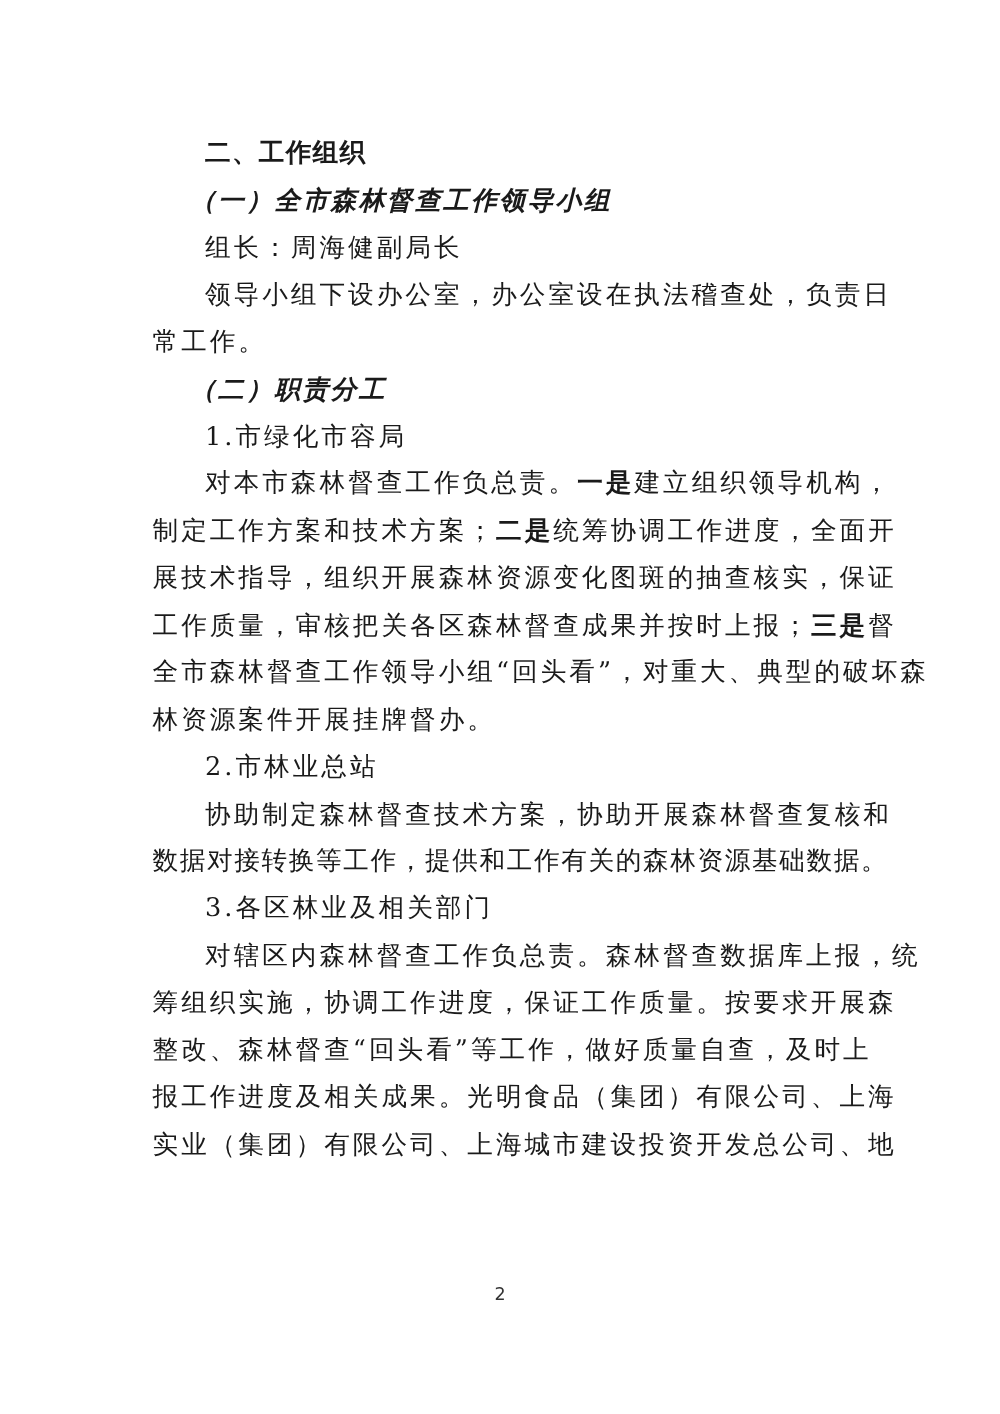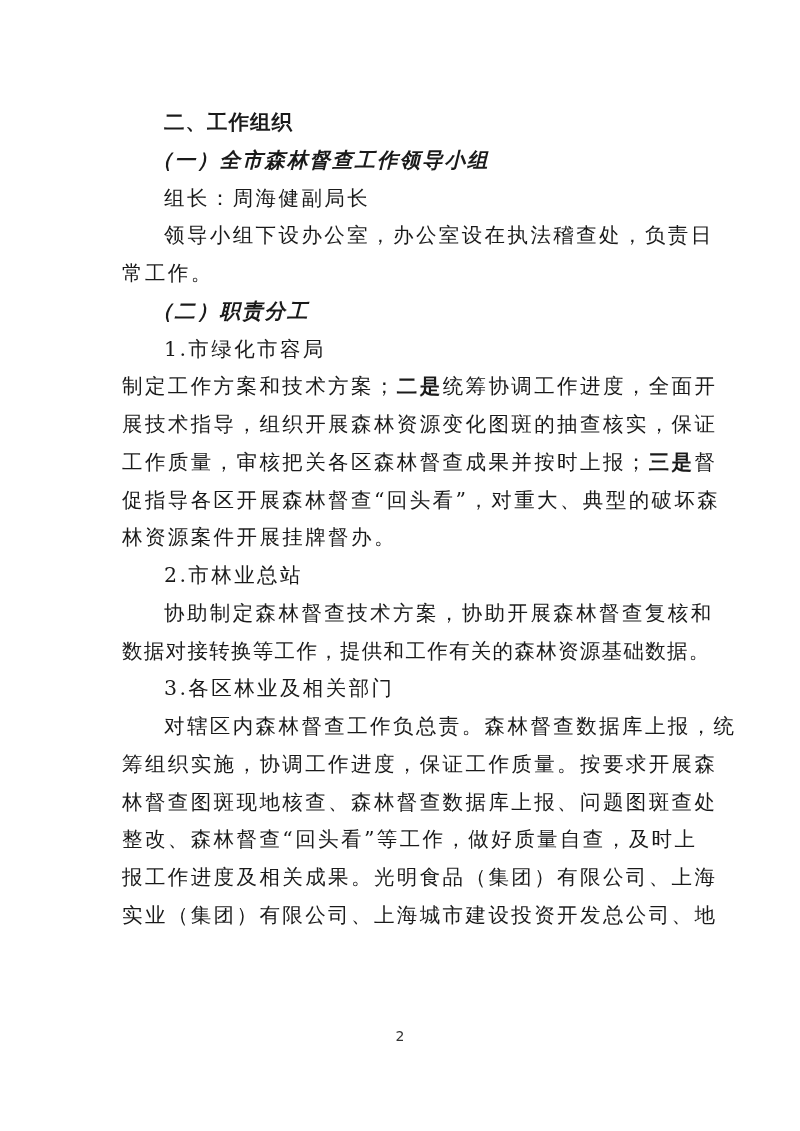--- a/index.html
+++ b/index.html
@@ -26,38 +26,40 @@
     <div class="line indent h1">二、工作组织</div>
 
     <div class="line indent h2" style="padding-left:30px;">（一）全市森林督查工作领导小组</div>
     <div class="line indent">组长：周海健副局长</div>
     <div class="line indent">领导小组下设办公室，办公室设在执法稽查处，负责日</div>
     <div class="line">常工作。</div>
 
     <div class="line indent h2" style="padding-left:30px;">（二）职责分工</div>
 
     <div class="line indent">1.市绿化市容局</div>
+    <div class="line indent">
+      <span>对本市森林督查工作负总责。</span><span class="b">一是</span><span>建立组织领导机构，</span>
+    </div>
     <div class="line">
       <span>制定工作方案和技术方案；</span><span class="b">二是</span><span>统筹协调工作进度，全面开</span>
     </div>
     <div class="line">展技术指导，组织开展森林资源变化图斑的抽查核实，保证</div>
     <div class="line">
       <span>工作质量，审核把关各区森林督查成果并按时上报；</span><span class="b">三是</span><span>督</span>
     </div>
-    <div class="line">促指导各区开展森林督查“回头看”，对重大、典型的破坏森</div>
+    <div class="line">全市森林督查工作领导小组“回头看”，对重大、典型的破坏森</div>
     <div class="line">林资源案件开展挂牌督办。</div>
 
     <div class="line indent">2.市林业总站</div>
     <div class="line indent">协助制定森林督查技术方案，协助开展森林督查复核和</div>
     <div class="line tight">数据对接转换等工作，提供和工作有关的森林资源基础数据。</div>
 
     <div class="line indent">3.各区林业及相关部门</div>
     <div class="line indent">对辖区内森林督查工作负总责。森林督查数据库上报，统</div>
     <div class="line">筹组织实施，协调工作进度，保证工作质量。按要求开展森</div>
-    <div class="line">林督查图斑现地核查、森林督查数据库上报、问题图斑查处</div>
     <div class="line">整改、森林督查“回头看”等工作，做好质量自查，及时上</div>
     <div class="line">报工作进度及相关成果。光明食品（集团）有限公司、上海</div>
     <div class="line">实业（集团）有限公司、上海城市建设投资开发总公司、地</div>
 
   </div>
 
   <div class="page-number">2</div>
 </div>
 
 </body></html>

